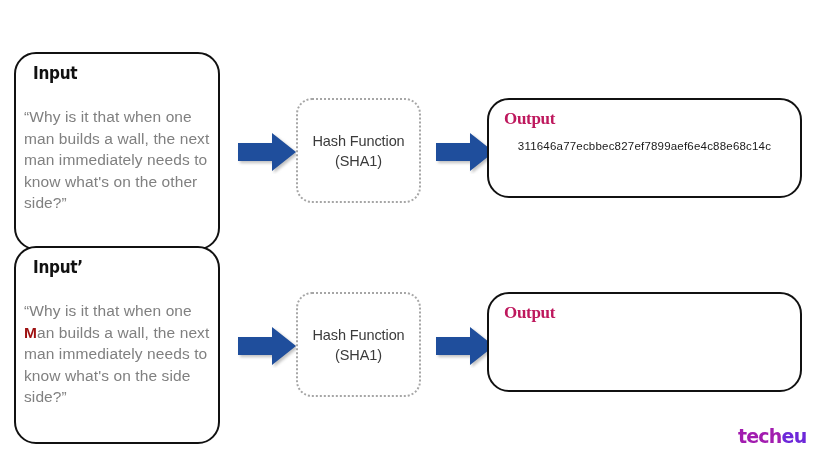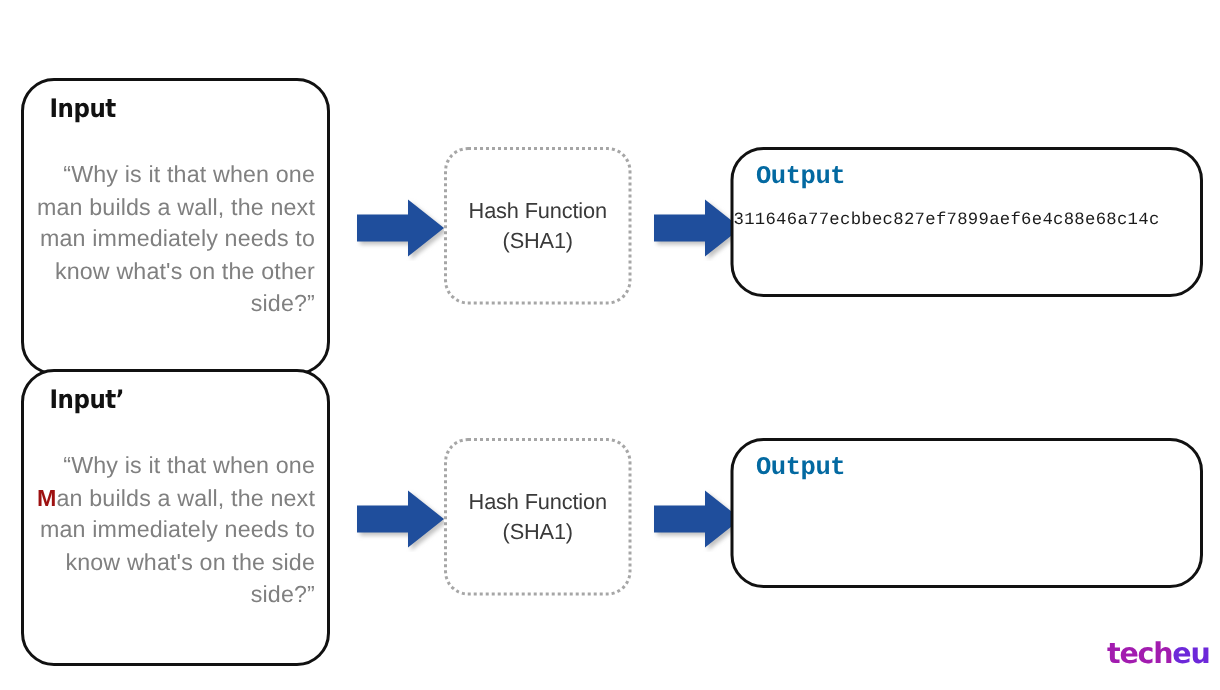--- a/index.html
+++ b/index.html
@@ -46,21 +46,21 @@
     font-size: 17px;
     letter-spacing: -0.3px;
     color: #111111;
     line-height: 1;
   }
   .input-text {
     position: absolute;
     left: 8px;
     right: 8px;
     top: 52px;
-    text-align: right;
+    text-align: left;
     font-family: "Liberation Sans", sans-serif;
     font-size: 15.5px;
     line-height: 21.5px;
     color: #808080;
     letter-spacing: 0.1px;
   }
   .hl-m {
     color: #9e1111;
     font-weight: 700;
   }
@@ -99,34 +99,34 @@
     height: 100px;
     border: 2.5px solid #111111;
     border-radius: 22px;
     background: #ffffff;
     box-sizing: border-box;
   }
   .output-title {
     position: absolute;
     left: 15px;
     top: 10px;
-    font-family: Liberation Mono, monospace;
+    font-family: Liberation Serif, serif;
     font-weight: 700;
     font-size: 17px;
     letter-spacing: -0.3px;
-    color: #0369a1;
+    color: #be185d;
     line-height: 1;
   }
   .output-hash {
     position: absolute;
     left: 0;
     right: 0;
     top: 40px;
-    text-align: left;
-    font-family: Liberation Mono, monospace;
+    text-align: center;
+    font-family: Liberation Sans, sans-serif;
     font-size: 11.5px;
     letter-spacing: 0.2px;
     color: #1a1a1a;
     white-space: nowrap;
   }
 
   
   .arrow {
     position: absolute;
     width: 62px;

